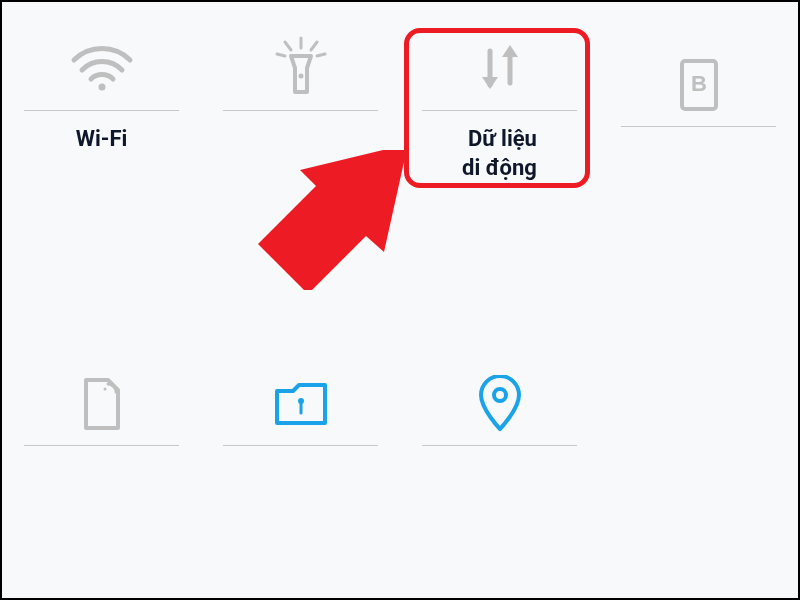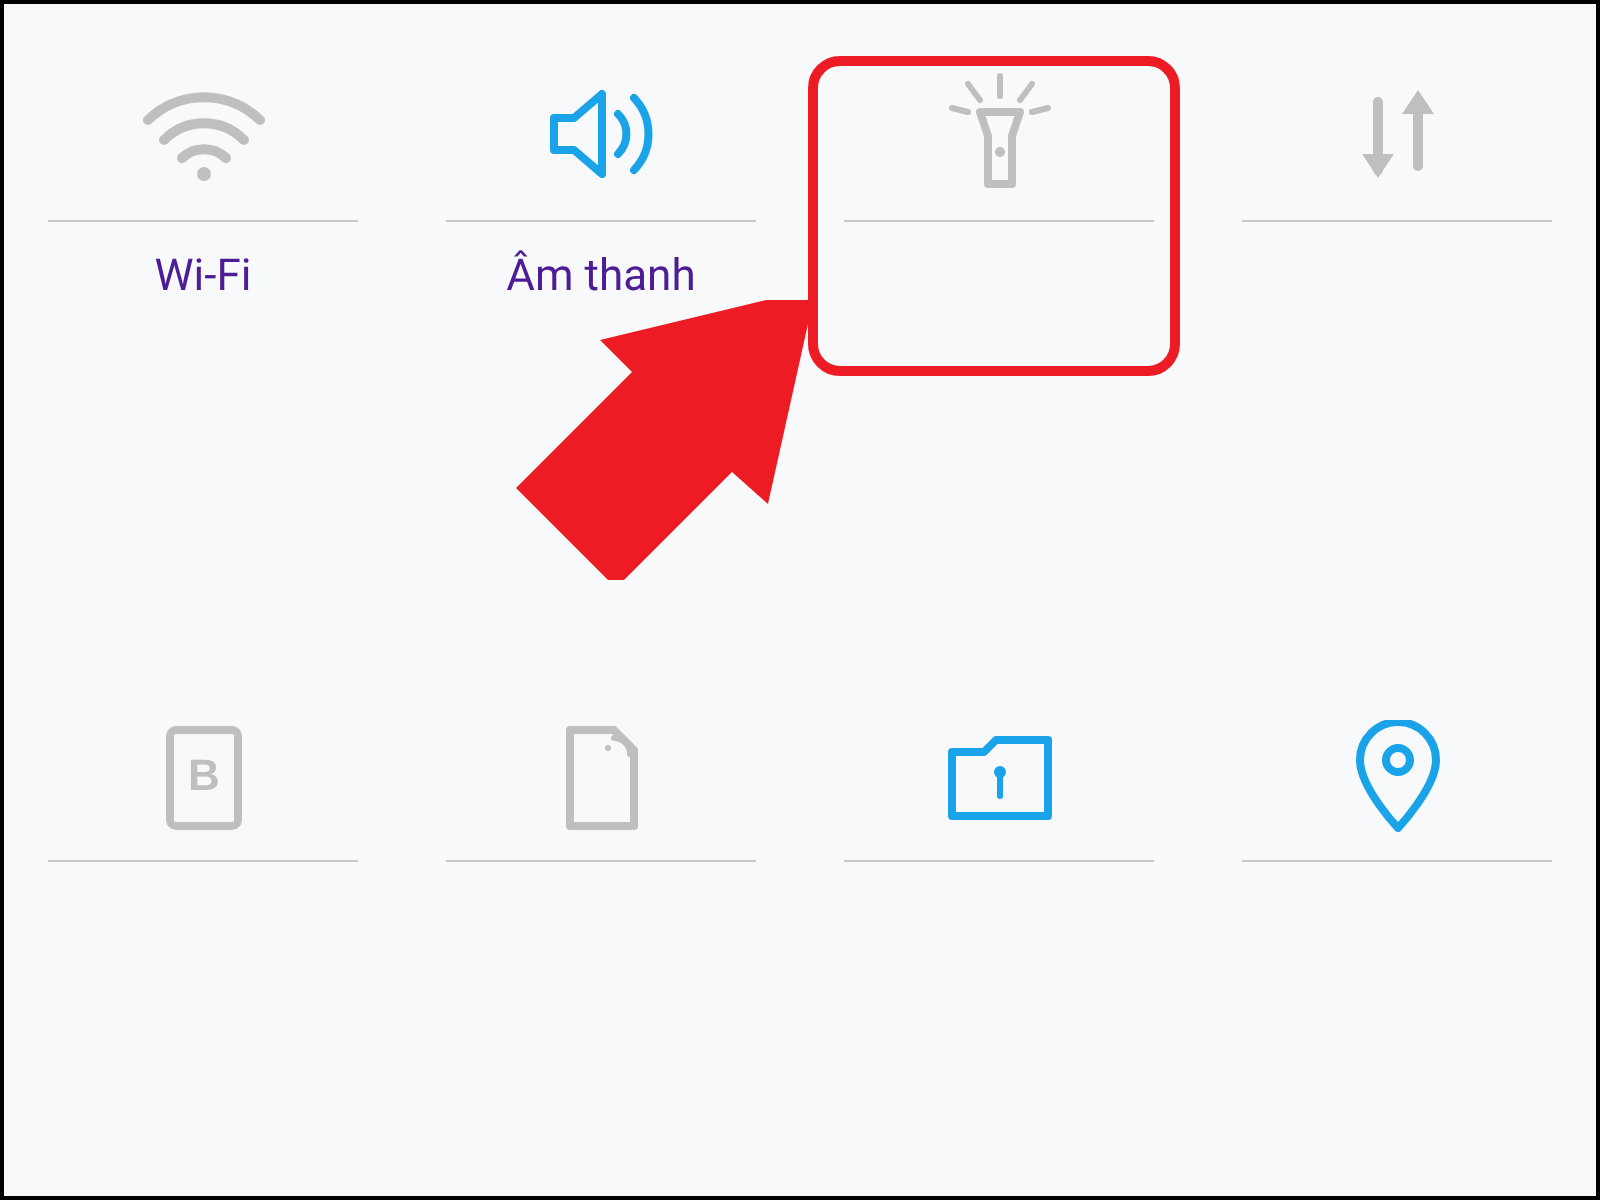--- a/index.html
+++ b/index.html
@@ -33,22 +33,22 @@
     width: 100%;
   }
   .divider {
     height: 1px;
     background: #c8c8c8;
     width: 78%;
     margin: 8px 0 14px 0;
   }
   .tile-label {
     font-size: 22px;
-    color: #4c1d95;
-    font-weight: 400;
+    color: #0f172a;
+    font-weight: 700;
     text-align: right;
     line-height: 1.3;
     white-space: pre-line;
   }
   
   .row3 .icon-area { height: 70px; }
   .row3 { padding-top: 48px; }
   .row3 .divider { margin-top: 6px; }
 
   
@@ -89,31 +89,20 @@
         <path class="off" d="M4 18 A40 40 0 0 1 60 18" stroke-width="5" stroke-linecap="round"></path>
         <path class="off" d="M12 28 A28 28 0 0 1 52 28" stroke-width="5" stroke-linecap="round"></path>
         <path class="off" d="M21 37 A16 16 0 0 1 43 37" stroke-width="5" stroke-linecap="round"></path>
         <circle cx="32" cy="45" r="3.5" fill="#bfbfbf"></circle>
       </svg>
     </div>
     <div class="divider"></div>
     <div class="tile-label">Wi-Fi</div>
   </div>
 
-  <div class="tile">
-    <div class="icon-area">
-      <svg width="64" height="52" viewBox="0 0 64 52" fill="none">
-        <path class="on" d="M8 18 H18 L32 6 V46 L18 34 H8 Z" stroke-width="4" stroke-linejoin="round"></path>
-        <path class="on" d="M40 16 A14 14 0 0 1 40 36" stroke-width="4" stroke-linecap="round"></path>
-        <path class="on" d="M48 8 A26 26 0 0 1 48 44" stroke-width="4" stroke-linecap="round"></path>
-      </svg>
-    </div>
-    <div class="divider"></div>
-    <div class="tile-label">Âm thanh</div>
-  </div>
 
 
 
   <div class="tile">
     <div class="icon-area">
       <svg width="52" height="62" viewBox="0 0 52 62" fill="none">
         <path class="off" d="M16 20 H36 L32 32 V56 H20 V32 Z" stroke-width="4" stroke-linejoin="round"></path>
         <line class="off" x1="26" y1="2" x2="26" y2="12" stroke-width="3" stroke-linecap="round"></line>
         <line class="off" x1="10" y1="6" x2="16" y2="14" stroke-width="3" stroke-linecap="round"></line>
         <line class="off" x1="42" y1="6" x2="36" y2="14" stroke-width="3" stroke-linecap="round"></line>
@@ -130,20 +119,22 @@
   <div class="tile">
     <div class="icon-area">
       <svg width="56" height="52" viewBox="0 0 56 52" fill="none">
         <line class="off" x1="18" y1="10" x2="18" y2="44" stroke-width="5" stroke-linecap="round"></line>
         <path d="M18 48 L10 36 L26 36 Z" fill="#bfbfbf"></path>
         <line class="off" x1="38" y1="42" x2="38" y2="10" stroke-width="5" stroke-linecap="round"></line>
         <path d="M38 4 L30 16 L46 16 Z" fill="#bfbfbf"></path>
       </svg>
     </div>
     <div class="divider"></div>
+    <div class="tile-label">Dữ liệu
+di động</div>
   </div>
 
   <div class="tile row3">
     <div class="icon-area">
       <svg width="46" height="56" viewBox="0 0 46 56" fill="none">
         <rect class="off" x="6" y="4" width="34" height="48" rx="3" stroke-width="4"></rect>
         <text x="23" y="34" font-size="22" font-weight="600" fill="#bfbfbf" text-anchor="middle" font-family="Arial">B</text>
       </svg>
     </div>
     <div class="divider"></div>

